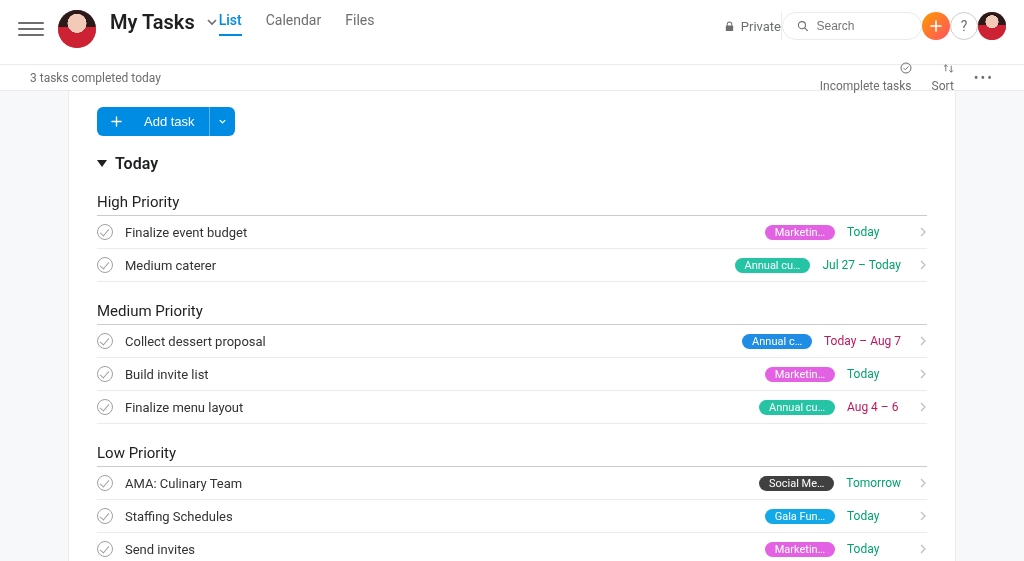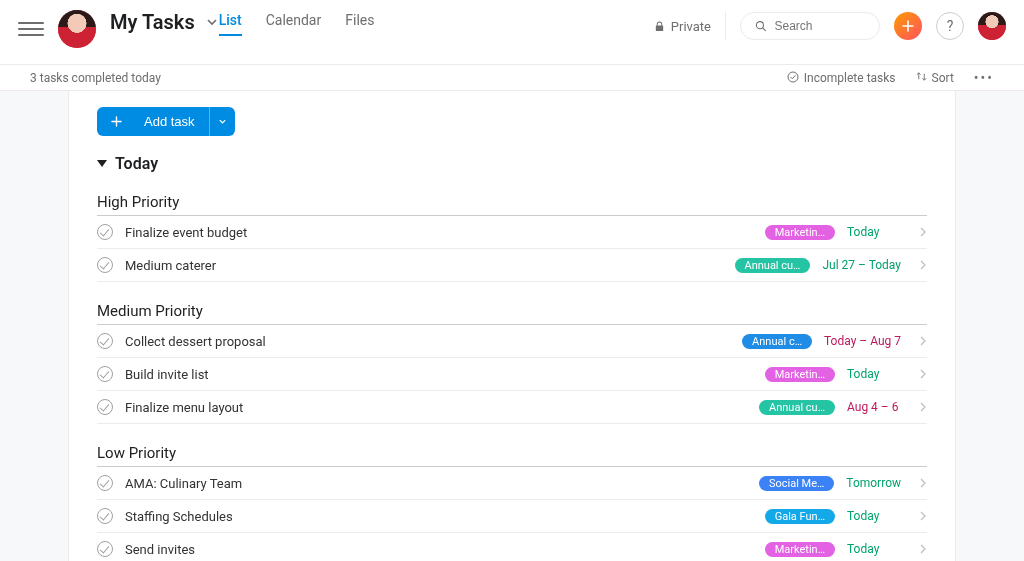--- a/index.html
+++ b/index.html
@@ -11,33 +11,33 @@
     .avatar::after{content:"";position:absolute;inset:0;background:radial-gradient(circle at 50% 35%,#f3c9b8 30%,transparent 31%),linear-gradient(to bottom,#2a1a1a 45%,#c23 45%);}
     .title-block{display:flex;flex-direction:row;}
     .title-row{display:flex;align-items:center;gap:10px;}
     .page-title{font-size:20px;font-weight:600;}
     .chev{width:14px;height:14px;}
     .chev svg{display:block;}
     .tabs{display:flex;gap:24px;margin-top:4px;}
     .tab{font-size:14px;color:#6d6e6f;padding-bottom:6px;cursor:pointer;}
     .tab.active{color:#008ce3;border-bottom:2px solid #008ce3;font-weight:500;}
     .topbar-spacer{flex:1;}
-    .top-right{display:flex;align-items:center;gap:14px;margin-top:4px;}
+    .top-right{display:flex;align-items:center;margin-top:4px;}
     .private{display:flex;align-items:center;gap:6px;color:#6d6e6f;font-size:13px;cursor:pointer;}
     .vline{width:1px;height:28px;background:#e8ecee;}
     .search{display:flex;align-items:center;gap:8px;border:1px solid #e8ecee;border-radius:18px;padding:6px 14px;width:140px;background:#fff;}
     .search input{border:none;outline:none;font-size:12px;color:#6d6e6f;width:100%;}
     .circle-btn{width:28px;height:28px;border-radius:50%;display:flex;align-items:center;justify-content:center;cursor:pointer;font-size:16px;}
     .plus-btn{background:linear-gradient(135deg,#fd9a00,#ff5263);color:#fff;}
     .help-btn{border:1px solid #cfcbcb;color:#6d6e6f;font-size:14px;}
     .user-av{width:28px;height:28px;border-radius:50%;background:#e84d60;position:relative;overflow:hidden;}
     .user-av::after{content:"";position:absolute;inset:0;background:radial-gradient(circle at 50% 35%,#f3c9b8 28%,transparent 29%),linear-gradient(to bottom,#2a1a1a 45%,#c23 45%);}
     .subbar{background:#fff;border-top:1px solid #edeae9;border-bottom:1px solid #edeae9;height:27px;display:flex;align-items:center;padding:0 30px;font-size:12px;color:#6d6e6f;}
     .subbar-right{margin-left:auto;display:flex;align-items:center;gap:20px;}
-    .sub-item{display:flex;align-items:flex-start;gap:5px;cursor:pointer;}
+    .sub-item{display:flex;align-items:flex-end;gap:5px;cursor:pointer;flex-direction:column;}
     .dots{cursor:pointer;letter-spacing:2px;font-size:14px;}
     .main-wrap{padding:0 68px;}
     .panel{background:#fff;border:1px solid #edeae9;border-top:none;border-radius:0 0 6px 6px;padding:16px 28px 28px 28px;min-height:460px;}
     .addtask-group{display:inline-flex;border-radius:6px;overflow:hidden;}
     .addtask{background:#008ce3;color:#fff;font-size:13px;font-weight:500;padding:7px 14px;display:flex;align-items:center;gap:22px;cursor:pointer;border:none;}
     .addtask-drop{background:#008ce3;color:#fff;padding:7px 8px;cursor:pointer;border:none;border-left:1px solid rgba(255,255,255,.35);display:flex;align-items:center;}
     .section-collapse{display:flex;align-items:center;gap:8px;margin-top:18px;cursor:pointer;}
     .triangle{width:0;height:0;border-left:5px solid transparent;border-right:5px solid transparent;border-top:7px solid #1e1f21;}
     .section-title{font-size:16px;font-weight:600;}
     .subheader{font-size:15px;font-weight:400;margin-top:20px;padding-bottom:4px;border-bottom:1px solid #cfcbcb;}
@@ -199,21 +199,21 @@
           <div class="row-chevron">
             <svg width="8" height="10" viewBox="0 0 8 10">
               <path d="M2 1l4 4-4 4" fill="none" stroke="#c0c0c0" stroke-width="1.3"></path>
             </svg>
           </div>
         </div>
         <div class="subheader">Low Priority</div>
         <div class="task-row">
           <div class="check"></div>
           <div class="task-name">AMA: Culinary Team</div>
-          <div class="pill" style="background: #3b82f6;">Social Me…</div>
+          <div class="pill" style="background: #404040;">Social Me…</div>
           <div class="due due-green">Tomorrow</div>
           <div class="row-chevron">
             <svg width="8" height="10" viewBox="0 0 8 10">
               <path d="M2 1l4 4-4 4" fill="none" stroke="#c0c0c0" stroke-width="1.3"></path>
             </svg>
           </div>
         </div>
         <div class="task-row">
           <div class="check"></div>
           <div class="task-name">Staffing Schedules</div>

